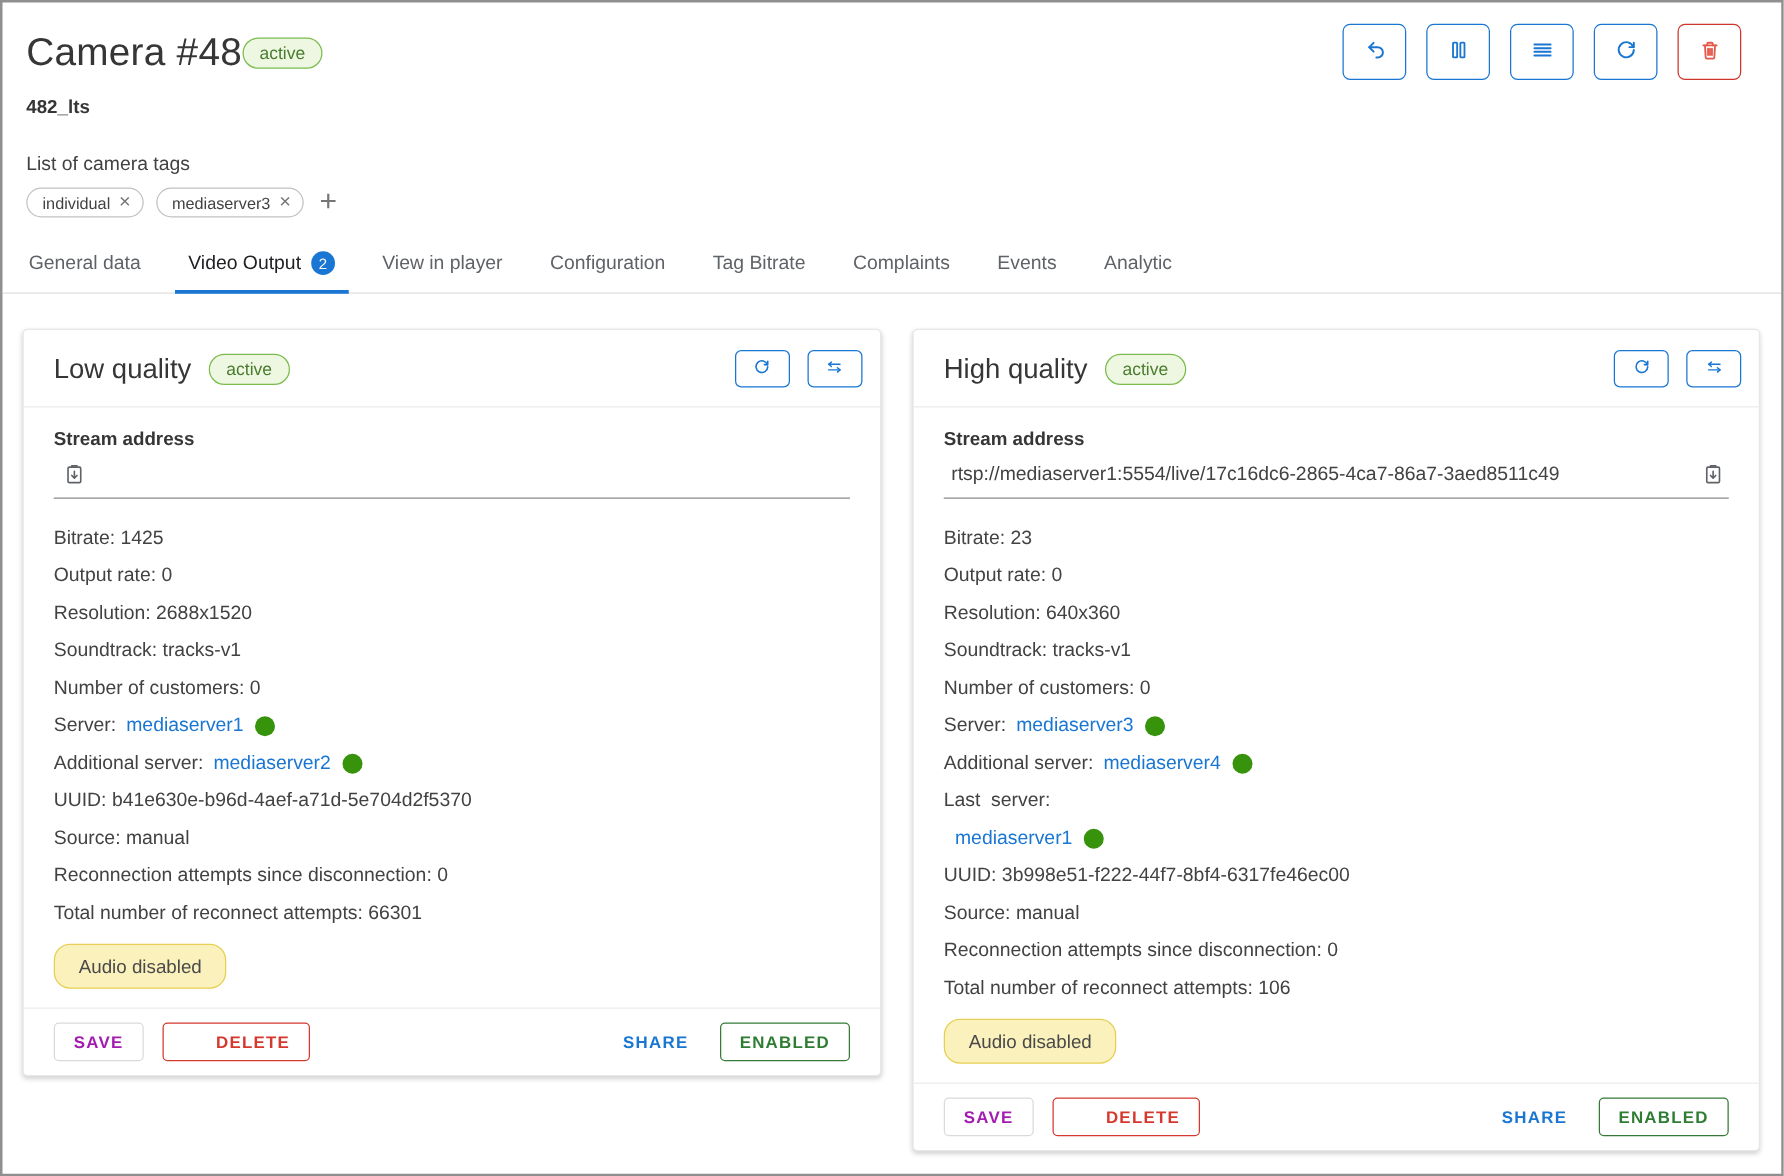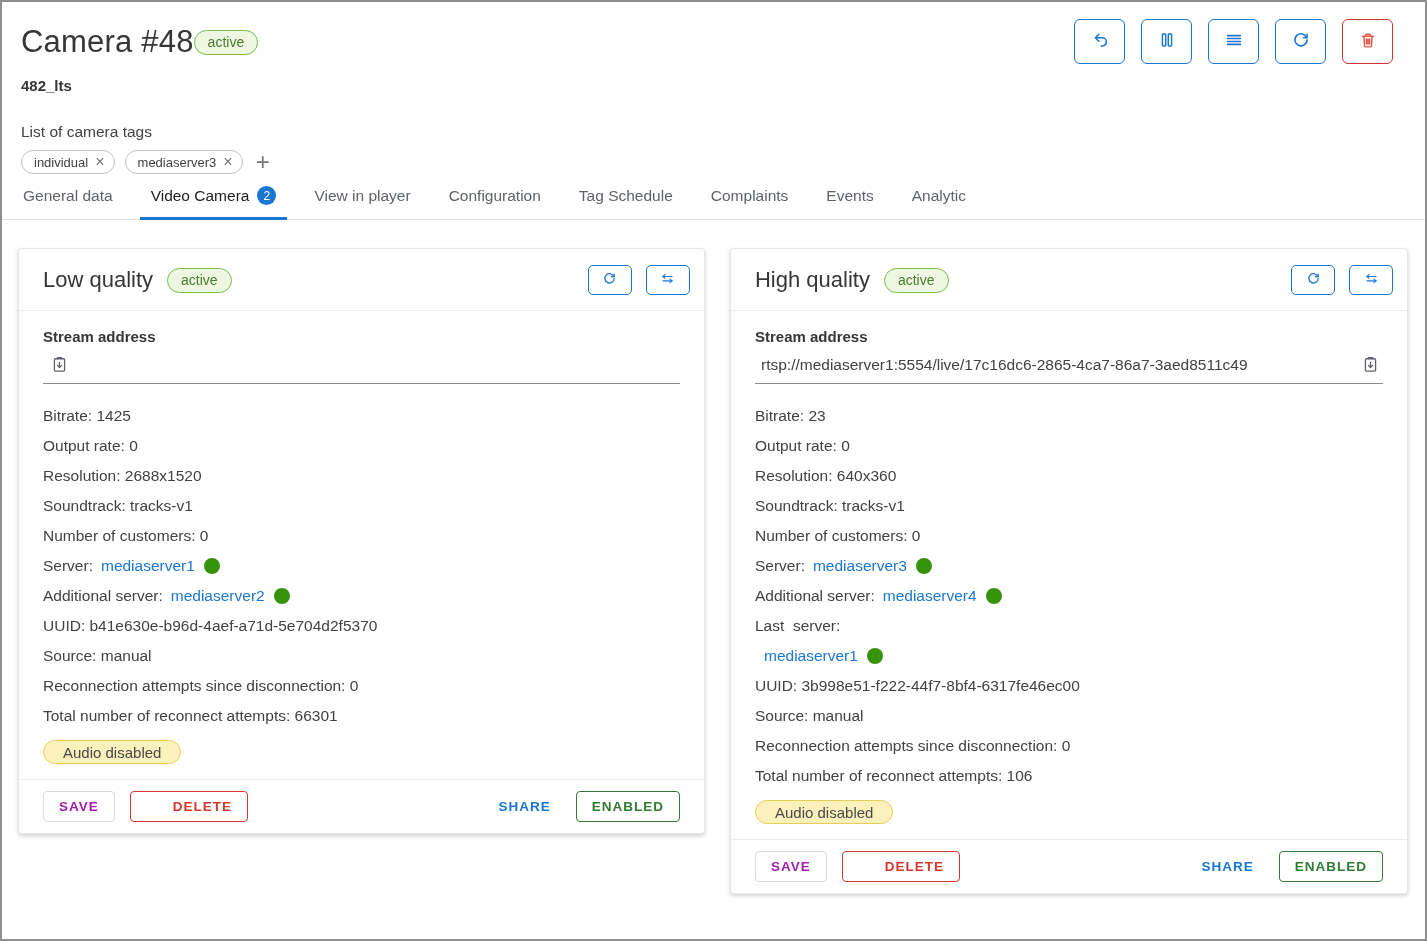--- a/index.html
+++ b/index.html
@@ -29,21 +29,21 @@
   .plus { color:#757575; font-size:24px; font-weight:300; line-height:1; cursor:pointer; padding:0 3px; }
   
   .toolbar { position:absolute; top:17px; right:32px; display:flex; gap:16px; }
   .tbtn {
     width:51px; height:45px; background:#fff; border:1px solid #1976d2; border-radius:6px;
     color:#1976d2; display:flex; align-items:center; justify-content:center; cursor:pointer;
   }
   .tbtn.red { border-color:#cf352b; color:#e4584a; }
   .tbtn svg { width:22px; height:22px; }
   
-  .tabs { margin-top:12px; display:flex; padding-left:2px; border-bottom:1px solid #e0e0e0; }
+  .tabs { margin-top:27px; display:flex; padding-left:2px; border-bottom:1px solid #e0e0e0; }
   .tab {
     position:relative; display:inline-flex; align-items:center; gap:8px;
     padding:0 19px 14px 19px; font-size:15.5px; color:#5f6368; cursor:pointer; background:none; border:none;
     font-family:"Liberation Sans",sans-serif;
   }
   .tab.active { color:#202124; }
   .tab.active::after {
     content:""; position:absolute; left:8px; right:8px; bottom:-1px; height:3px; background:#1976d2;
   }
   .tab-badge {
@@ -74,21 +74,21 @@
   }
   .paste { color:#5f6368; cursor:pointer; display:flex; }
   .paste svg { width:21px; height:21px; }
   .info-list { padding-top:17px; }
   .info { display:flex; align-items:center; height:30px; font-size:15.5px; color:#424242; white-space:pre-wrap; }
   .info .lbl { margin-right:8px; }
   .info a { color:#1976d2; text-decoration:none; cursor:pointer; }
   .info.indent { padding-left:9px; }
   .dot { width:16px; height:16px; border-radius:50%; background:#37930b; margin-left:9px; }
   .audio-pill {
-    display:inline-flex; align-items:center; height:24px; padding:0 19px; margin:9px 0 15px 0;
+    display:inline-flex; align-items:center; height:36px; padding:0 19px; margin:9px 0 15px 0;
     background:#fbf1bd; border:1px solid #e7cf55; border-radius:13px; font-size:15px; color:#494949;
   }
   .card-footer { display:flex; align-items:center; gap:15px; border-top:1px solid #ececec; padding:11px 24px; }
   .btn {
     height:31px; padding:0 15px; border-radius:4px; background:#fff; font-size:13.5px; font-weight:700;
     letter-spacing:1px; cursor:pointer; font-family:"Liberation Sans",sans-serif; border:1px solid transparent;
   }
   .btn.save { color:#a21caf; border-color:#dadada; cursor:default; }
   .btn.delete { color:#d5382d; border-color:#d5382d;padding-left:42px; }
   .btn.share { color:#1976d2; border:none; margin-left:auto; padding:0 10px; }
@@ -159,26 +159,26 @@
         <span>mediaserver3</span>
         <span class="x">×</span>
       </span>
       <span class="plus">+</span>
     </div>
   </div>
 
   <div class="tabs">
     <button class="tab">General data</button>
     <button class="tab active">
-      <span>Video Camera</span>
+      <span>Video Output</span>
       <span class="tab-badge">2</span>
     </button>
     <button class="tab">View in player</button>
     <button class="tab">Configuration</button>
-    <button class="tab">Tag Schedule</button>
+    <button class="tab">Tag Bitrate</button>
     <button class="tab">Complaints</button>
     <button class="tab">Events</button>
     <button class="tab">Analytic</button>
   </div>
 
   <div class="cards">
 
     <section class="card lq">
       <div class="card-header">
         <h2 class="card-title">Low quality</h2>

